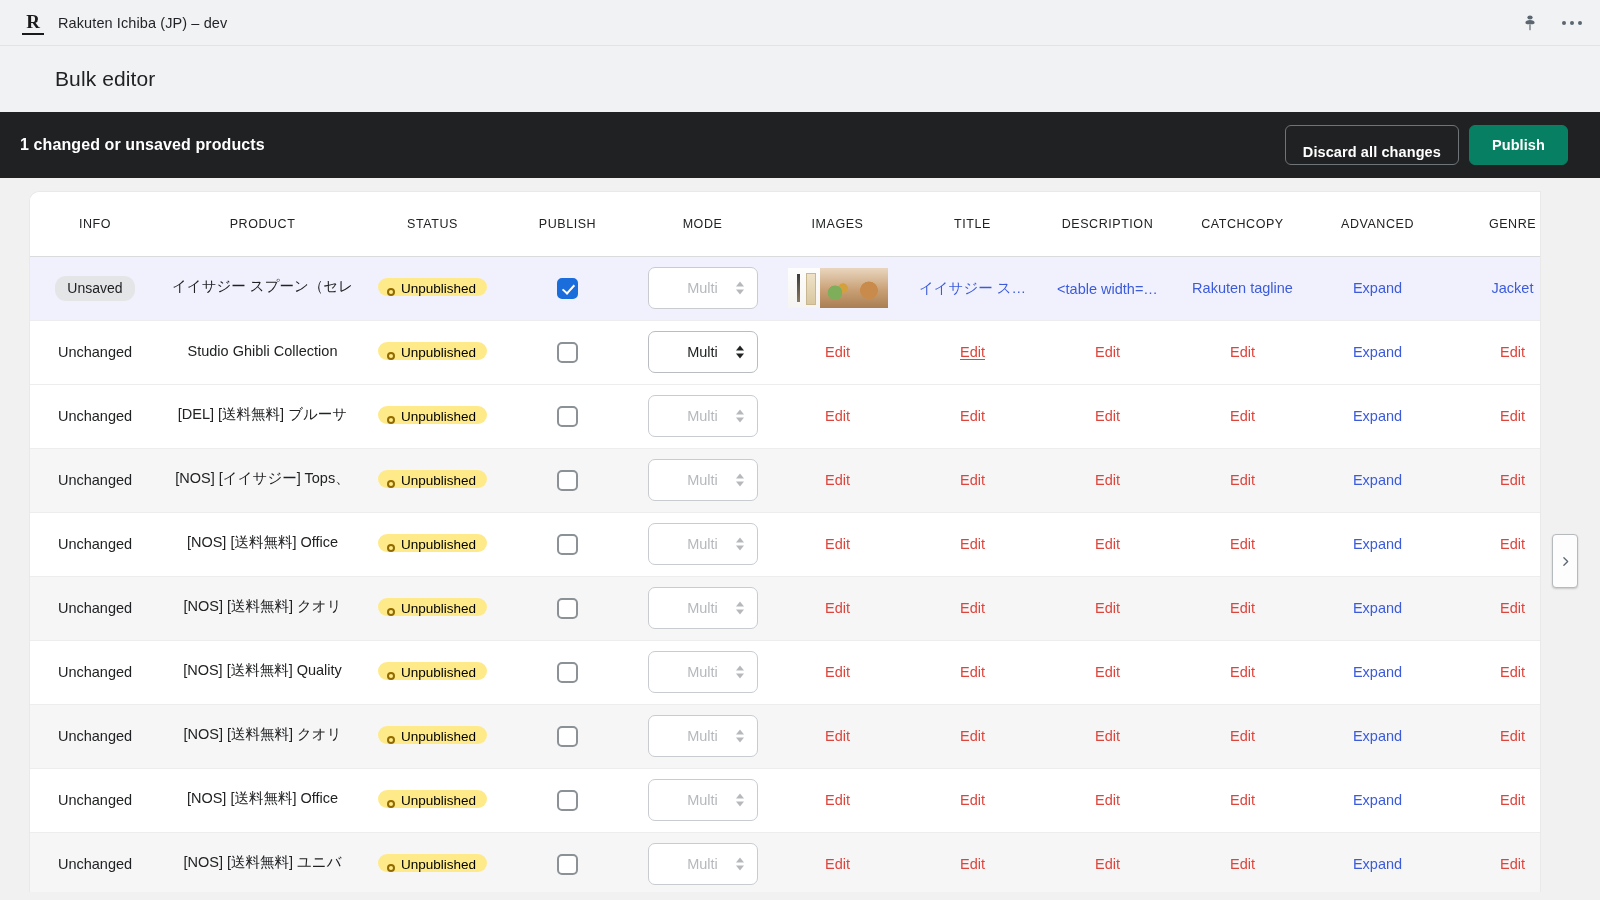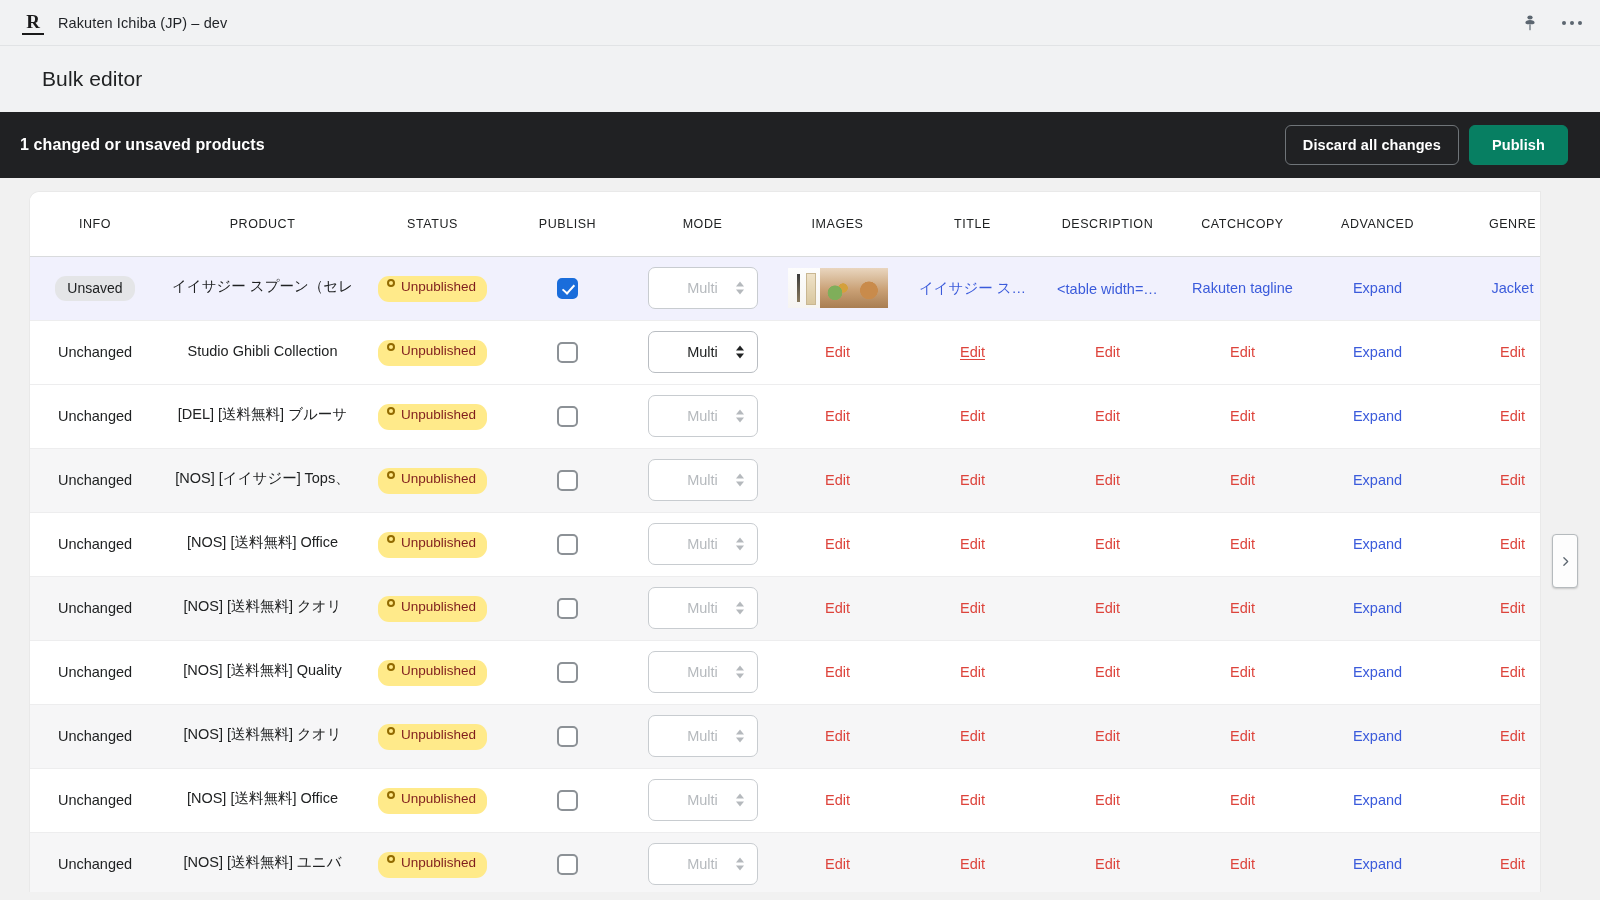--- a/index.html
+++ b/index.html
@@ -35,38 +35,38 @@
   .appbar-right { margin-left: auto; display: flex; align-items: center; gap: 20px; }
   .ic-pin { width: 20px; height: 20px; color: #5c6670; display:block; }
   .ic-dots { display: flex; gap: 4px; align-items: center; padding: 4px 2px; }
   .ic-dots i { width: 4px; height: 4px; border-radius: 50%; background: #5c6670; display:block; }
 
   
   .page-head {
     height: 66px;
     background: #f1f2f3;
     display: flex; align-items: center;
-    padding-left: 42px;
+    padding-left: 55px;
   }
   .page-head h1 { font-size: 21px; font-weight: 400; color: #202223; letter-spacing: .1px; }
 
   
   .banner {
     height: 66px;
     background: #202123;
     display: flex; align-items: center;
     padding: 0 32px 0 20px;
     justify-content: space-between;
   }
   .banner-text { color: #ffffff; font-size: 16px; font-weight: 700; letter-spacing: .1px; }
   .banner-actions { margin-left: auto; display: flex; align-items: center; gap: 10px; }
   .btn {
     font-family: inherit; font-size: 14.5px; font-weight: 600;
     border-radius: 6px; cursor: pointer; letter-spacing: .1px;
-    height: 40px; padding: 0 17px; line-height: 38px;
+    height: 40px; padding: 7px 17px; line-height: 38px;
     white-space: nowrap;
   }
   .btn-discard {
     background: transparent; color: #ffffff;
     border: 1px solid #6f7478;
   }
   .btn-publish {
     background: #077f62; color: #ffffff; border: 1px solid #0a7f63;
     padding: 0 22px;
   }
@@ -119,23 +119,23 @@
   .c-genre  { width: 135px; }
 
   .pill-unsaved {
     display: inline-block; background: #e4e5e7; color: #202223;
     border-radius: 11px; padding: 4px 12px 5px; font-size: 14px;
   }
   .prod-name { display: inline-block; max-width: 196px; overflow: hidden;
                text-overflow: clip; white-space: nowrap; font-size: 14.5px; text-align: right; }
 
   .badge {
-    display: inline-flex; align-items: flex-start; gap: 6px;
-    background: #ffea8a; color: #7f1d1d;
-    border-radius: 11px; padding: 3px 11px 8px 9px; font-size: 13.5px;
+    display: inline-flex; align-items: flex-end; gap: 6px;
+    background: #ffea8a; color: #000000;
+    border-radius: 11px; padding: 3px 11px 0 9px; font-size: 13.5px;
   }
   .badge .dot {
     width: 8px; height: 8px; border-radius: 50%;
     border: 2px solid #916a00; display:block;
   }
 
   .cb {
     width: 21px; height: 21px; border-radius: 5px;
     border: 2px solid #8c9196; background: #fff;
     display: inline-block; vertical-align: middle; cursor: pointer;

